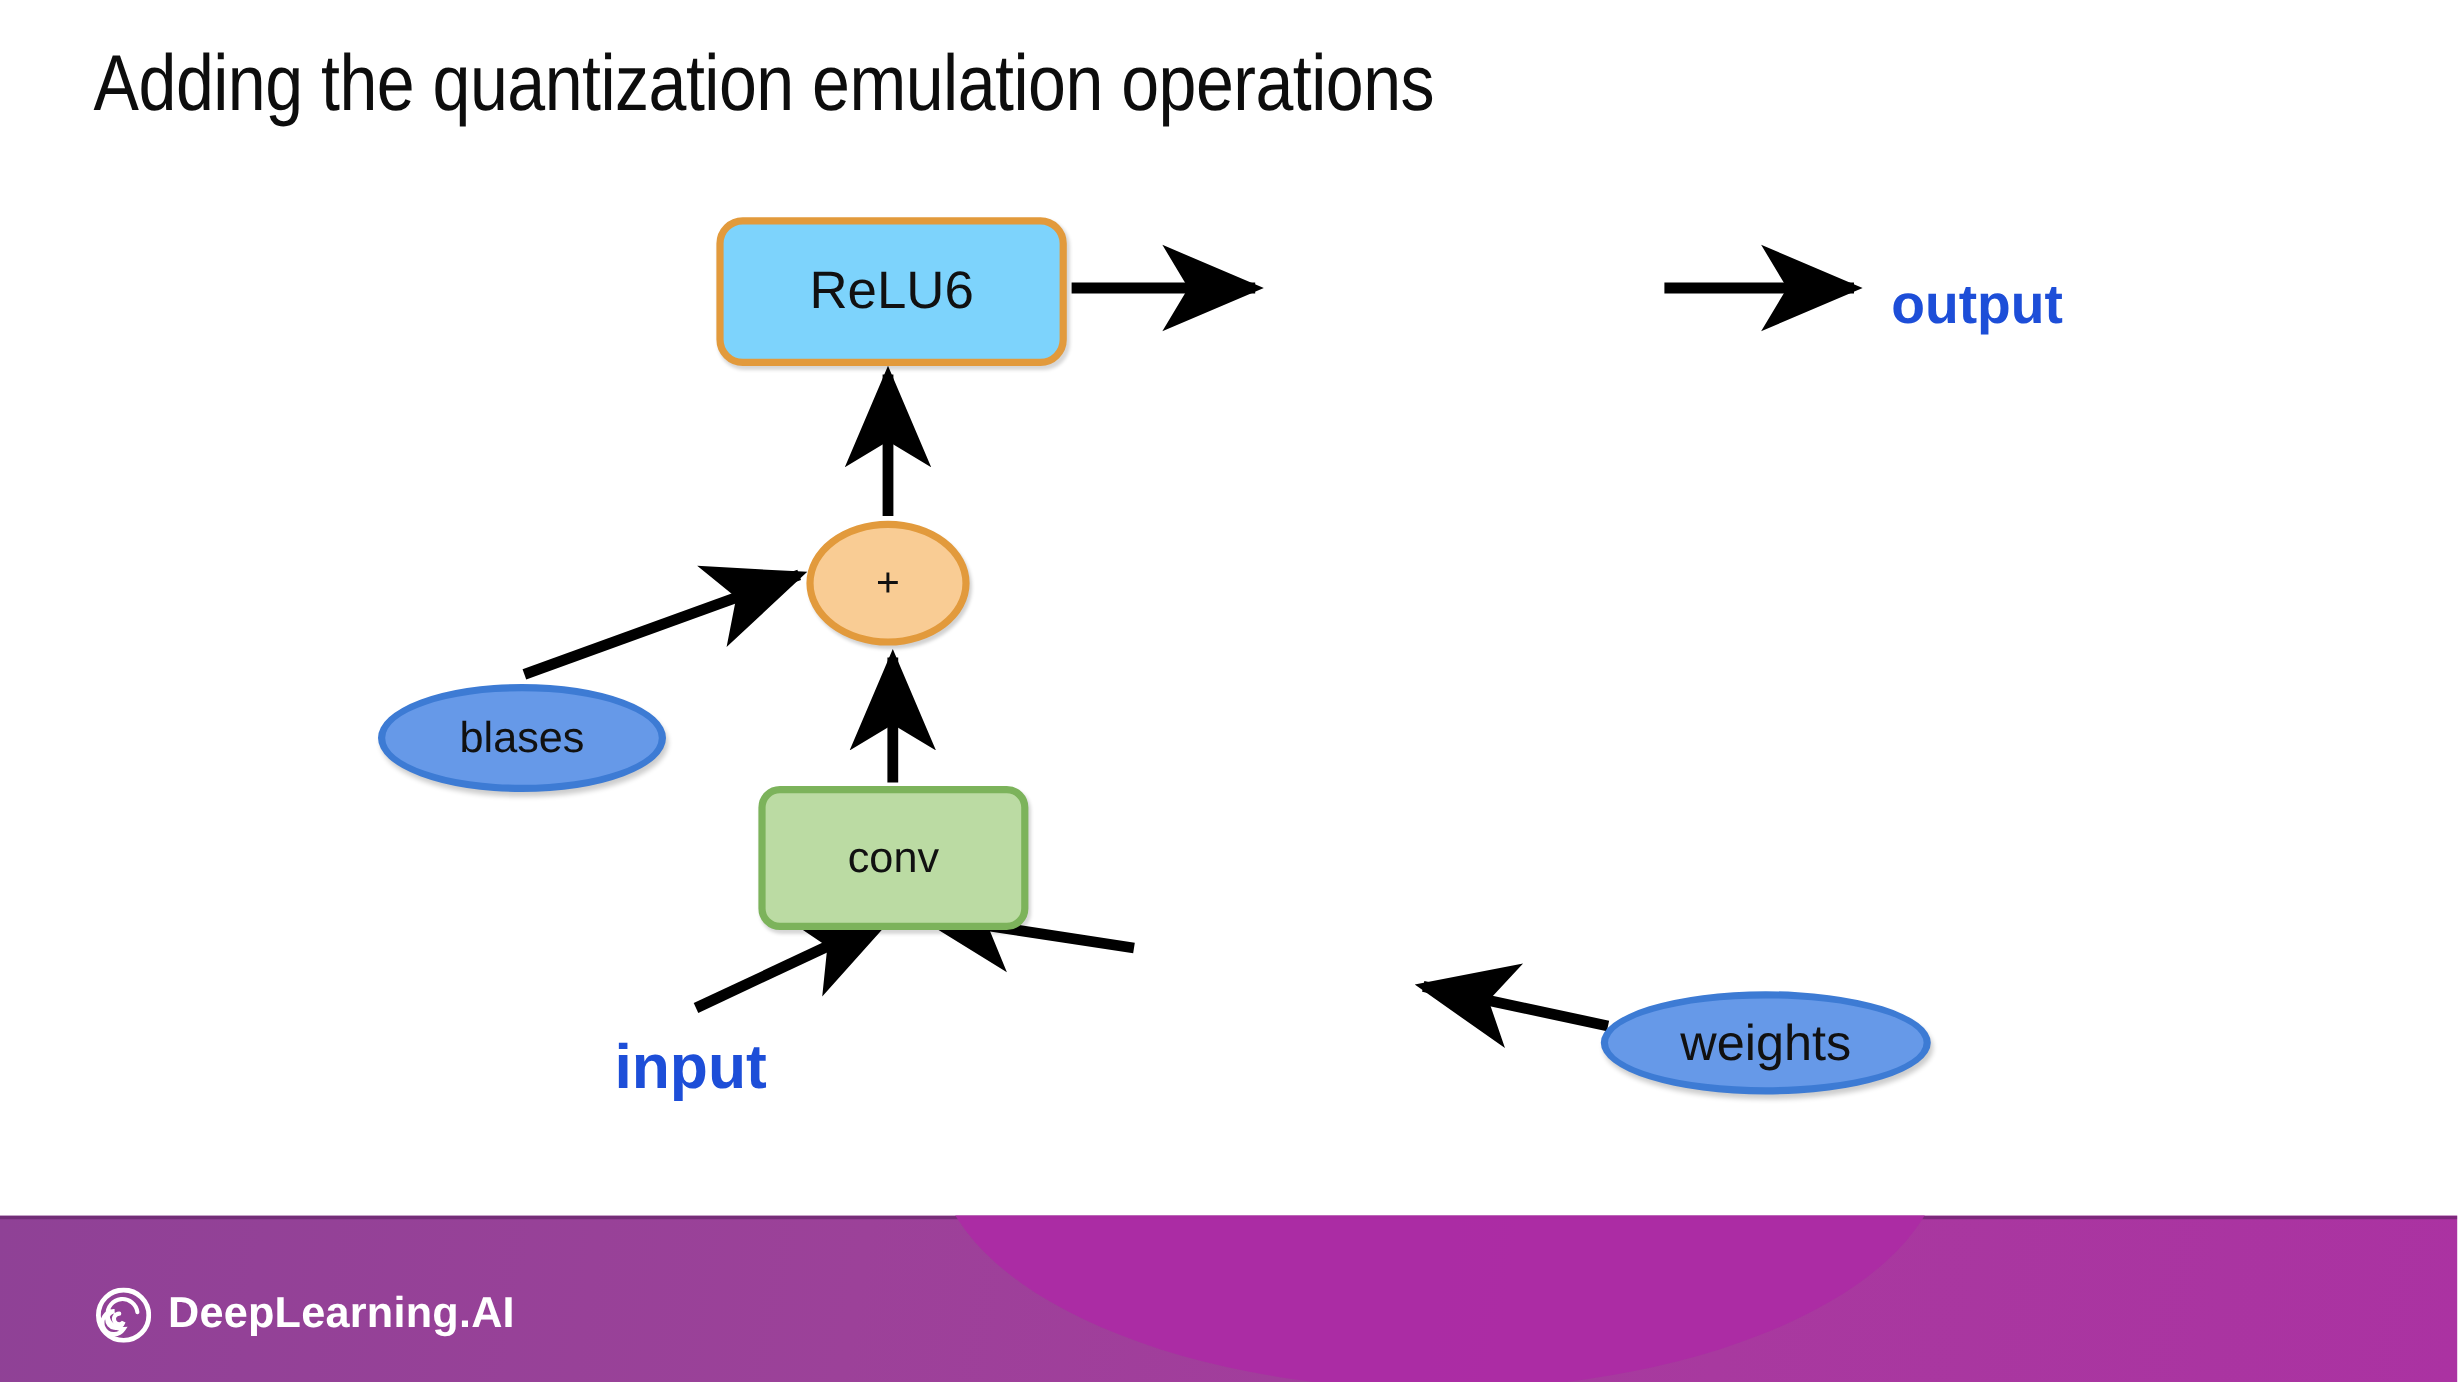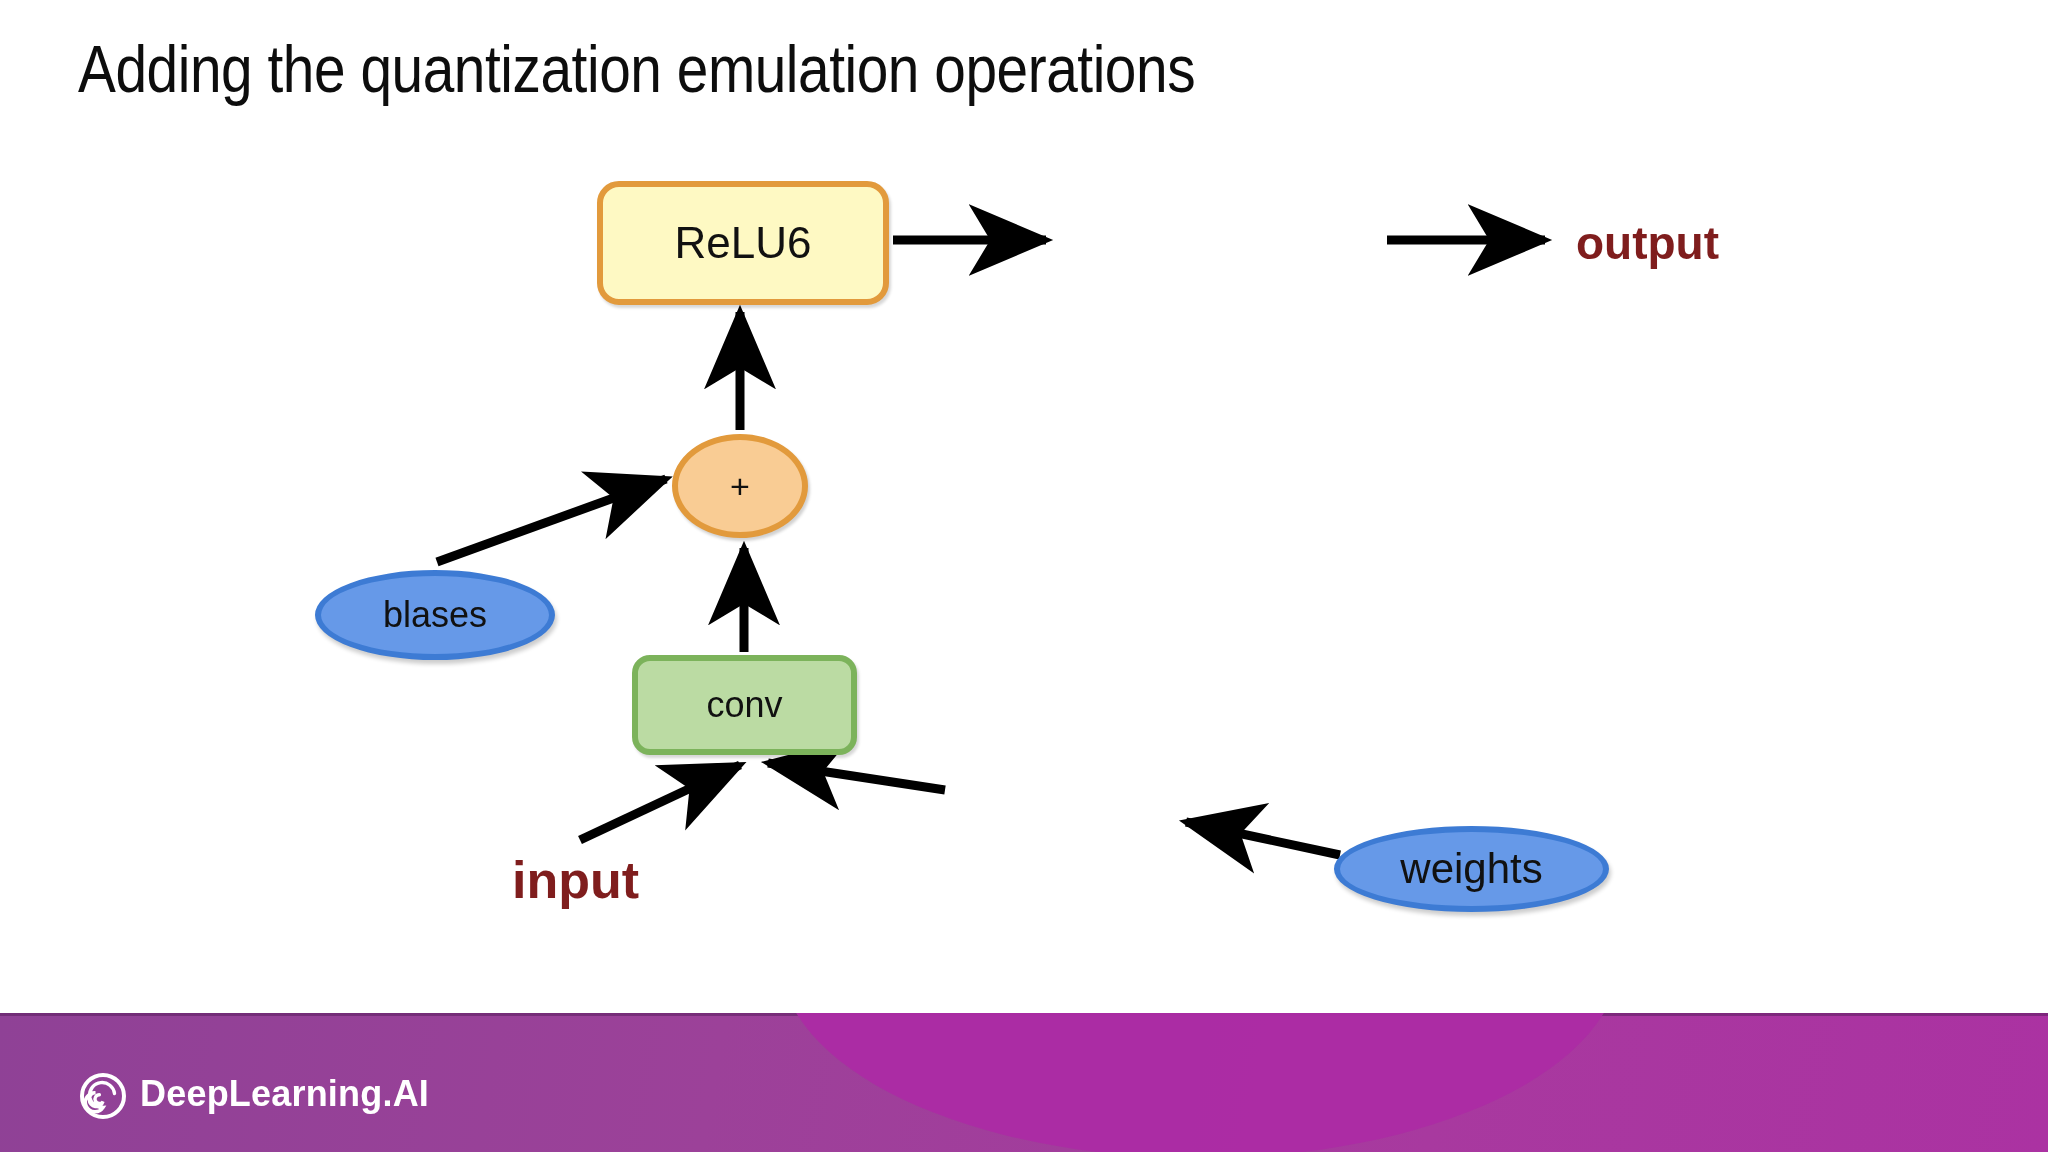--- a/index.html
+++ b/index.html
@@ -65,29 +65,29 @@
   }
 
   
   .node-rect {
     border-radius: 22px;
     border-style: solid;
   }
   .node-relu6 {
     left: 597px;  top: 181px;
     width: 292px; height: 124px;
-    background: #fef9c3;
+    background: #7dd3fc;
     border-color: #e29a3c;
     border-width: 6px;
     font-size: 44px;
     box-shadow: 2px 3px 3px rgba(0,0,0,0.16);
   }
   .node-conv {
     left: 632px;  top: 655px;
-    width: 225px; height: 100px;
+    width: 225px; height: 120px;
     background: #bbdba3;
     border-color: #7cb35b;
     border-width: 6px;
     border-radius: 18px;
     font-size: 36px;
     box-shadow: 2px 3px 3px rgba(0,0,0,0.16);
   }
 
   
   .node-ellipse {
@@ -139,23 +139,24 @@
     border-width: 6px;
     font-size: 42px;
     box-shadow: 2px 4px 4px rgba(0,0,0,0.20);
   }
 
   
   .io-label {
     position: absolute;
     font-family: "Liberation Sans", sans-serif;
     font-weight: bold;
-    color: #7f1d1d;
+    color: #1d4ed8;
     z-index: 6;
     white-space: nowrap;
+    margin-top: 10px;
   }
   #label-output {
     left: 1576px; top: 216px;
     font-size: 46px;
   }
   #label-input {
     left: 512px;  top: 850px;
     font-size: 52px;
   }
 

